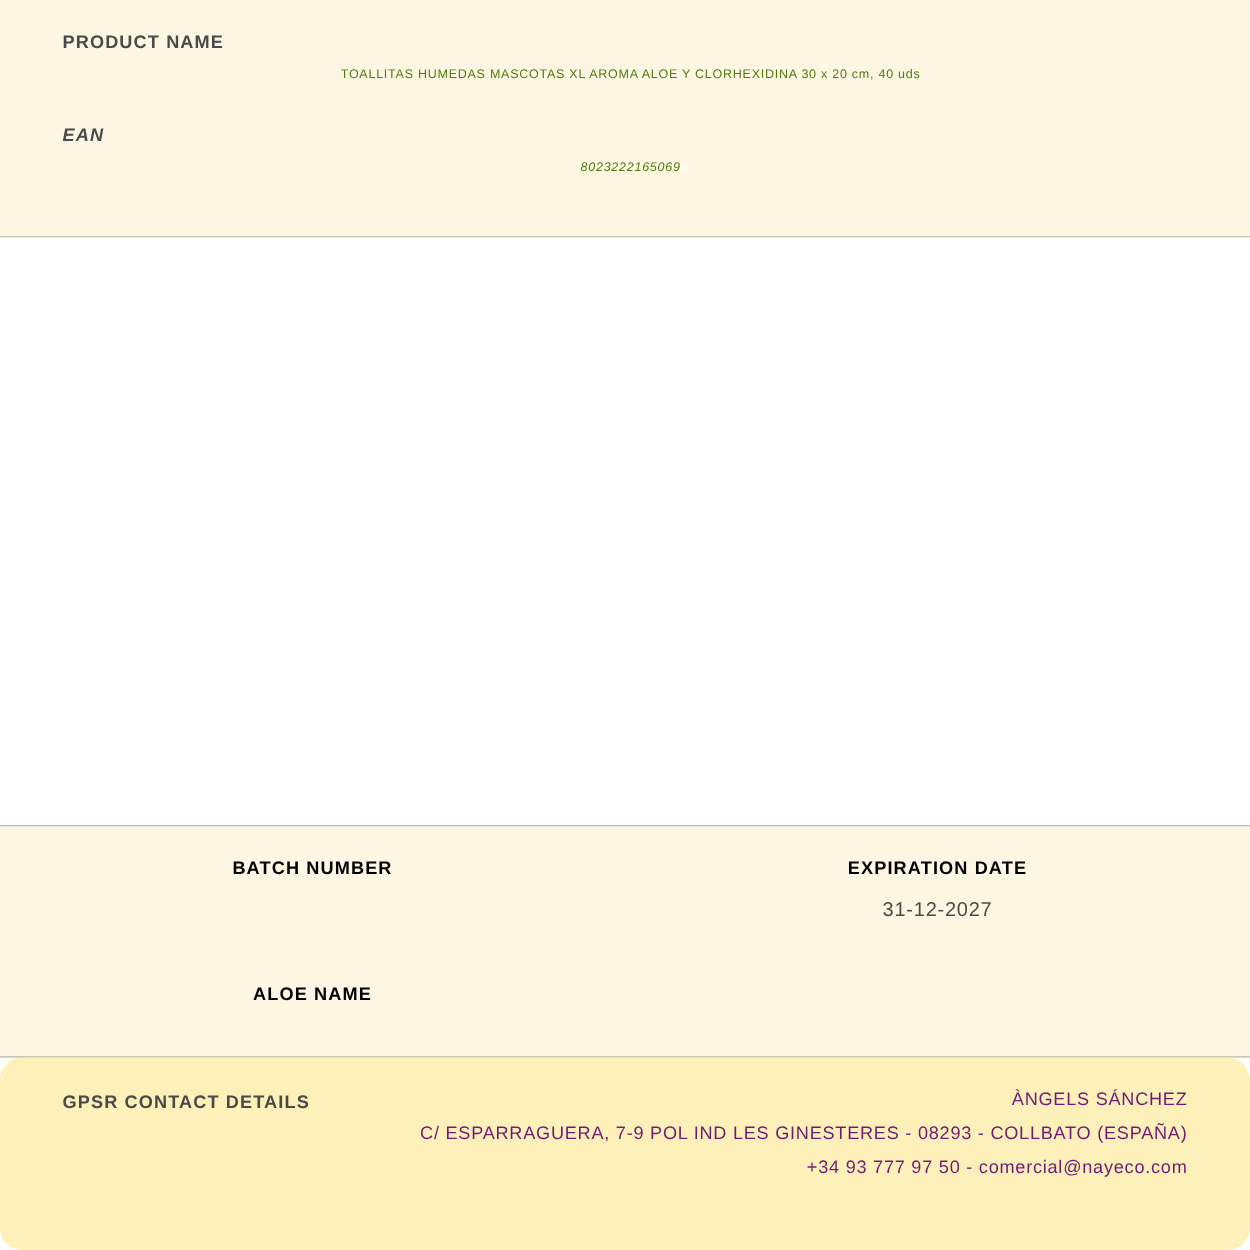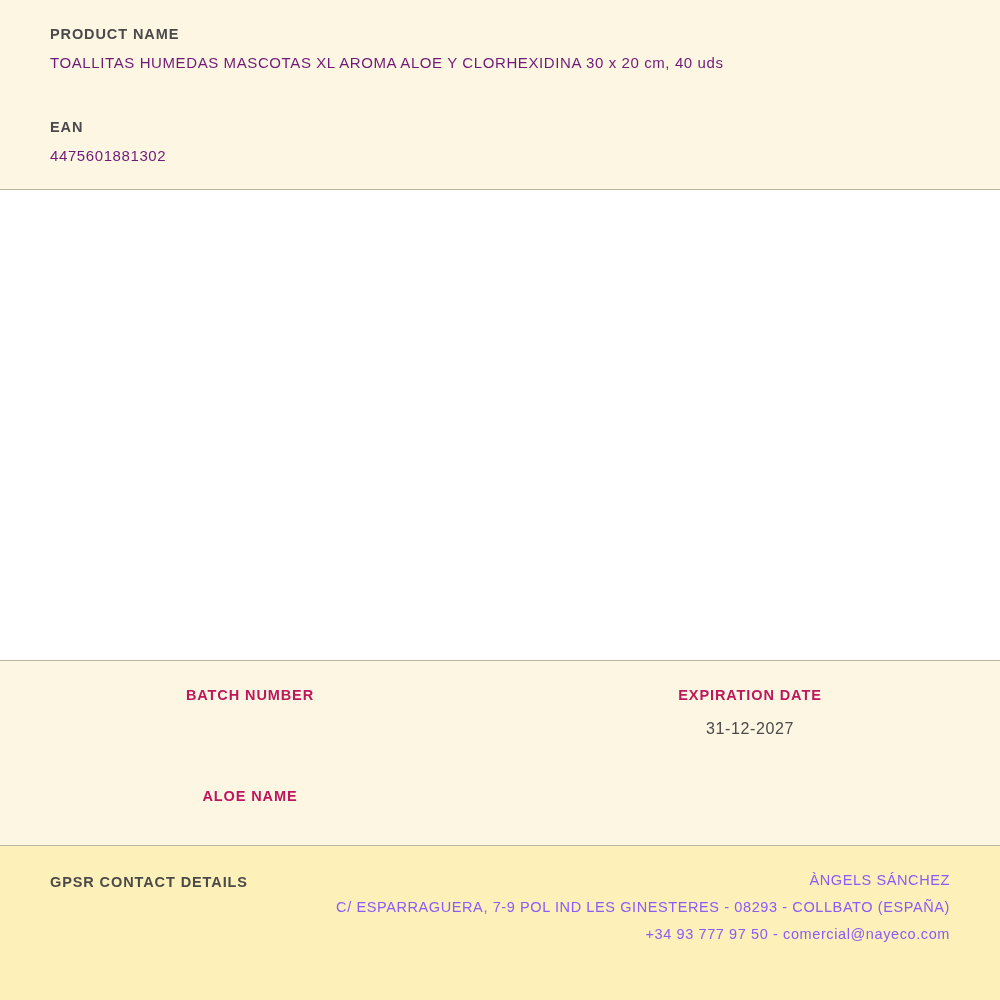--- a/index.html
+++ b/index.html
@@ -31,27 +31,29 @@
     height: 190px;
   }
   .field-label {
     font-size: 14.5px;
     font-weight: bold;
     letter-spacing: 0.9px;
     color: #4a4a4a;
     margin: 0 0 12px 0;
   }
   .field-value {
-    font-size: 15px;
+    font-size: 10px;
     letter-spacing: 0.6px;
-    color: #701a75;
+    color: #4d7c0f;
     margin: 0;
+    text-align: center;
   }
   .field-group + .field-group {
-    margin-top: 48px;
+    margin-top: 36px;
+    font-style: italic;
   }
 
   
   .image-area {
     flex: 1 1 auto;
     background: #ffffff;
     border-bottom: 1px solid #b9b4a4;
     position: relative;
   }
 
@@ -68,77 +70,78 @@
     row-gap: 34px;
   }
   .detail-cell {
     text-align: center;
     padding: 0 20px;
   }
   .detail-label {
     font-size: 14.5px;
     font-weight: bold;
     letter-spacing: 0.9px;
-    color: #be185d;
+    color: #000000;
     margin: 0 0 12px 0;
     min-height: 17px;
   }
   .detail-value {
     font-size: 16px;
     letter-spacing: 0.6px;
     color: #4a4a4a;
     margin: 16px;
     min-height: 17px;
   }
 
   
   .footer-block {
     background: #fdf0b9;
     padding: 26px 50px 24px 50px;
     box-sizing: border-box;
     display: flex;
     justify-content: space-between;
     align-items: flex-start;
     height: 154px;
+    border-radius: 18px;
   }
   .footer-label {
     font-size: 14.5px;
     font-weight: bold;
     letter-spacing: 0.9px;
     color: #4a4a4a;
     margin: 0;
     padding-top: 2px;
     white-space: nowrap;
   }
   .footer-lines {
     text-align: right;
   }
   .footer-line {
     font-size: 14.5px;
     letter-spacing: 0.6px;
-    color: #8b5cf6;
+    color: #701a75;
     margin: 0 0 11px 0;
   }
   .footer-line:last-child {
     margin-bottom: 0;
   }
 </style>
 </head>
 <body>
 
 <div class="sheet">
 
   <div class="top-block">
     <div class="field-group">
       <p class="field-label">PRODUCT NAME</p>
       <p class="field-value">TOALLITAS HUMEDAS MASCOTAS XL AROMA ALOE Y CLORHEXIDINA 30 x 20 cm, 40 uds</p>
     </div>
     <div class="field-group">
       <p class="field-label">EAN</p>
-      <p class="field-value">4475601881302</p>
+      <p class="field-value">8023222165069</p>
     </div>
   </div>
 
   <div class="image-area"></div>
 
   <div class="details-block">
     <div class="details-grid">
       <div class="detail-cell">
         <p class="detail-label">BATCH NUMBER</p>
         <p class="detail-value"></p>

